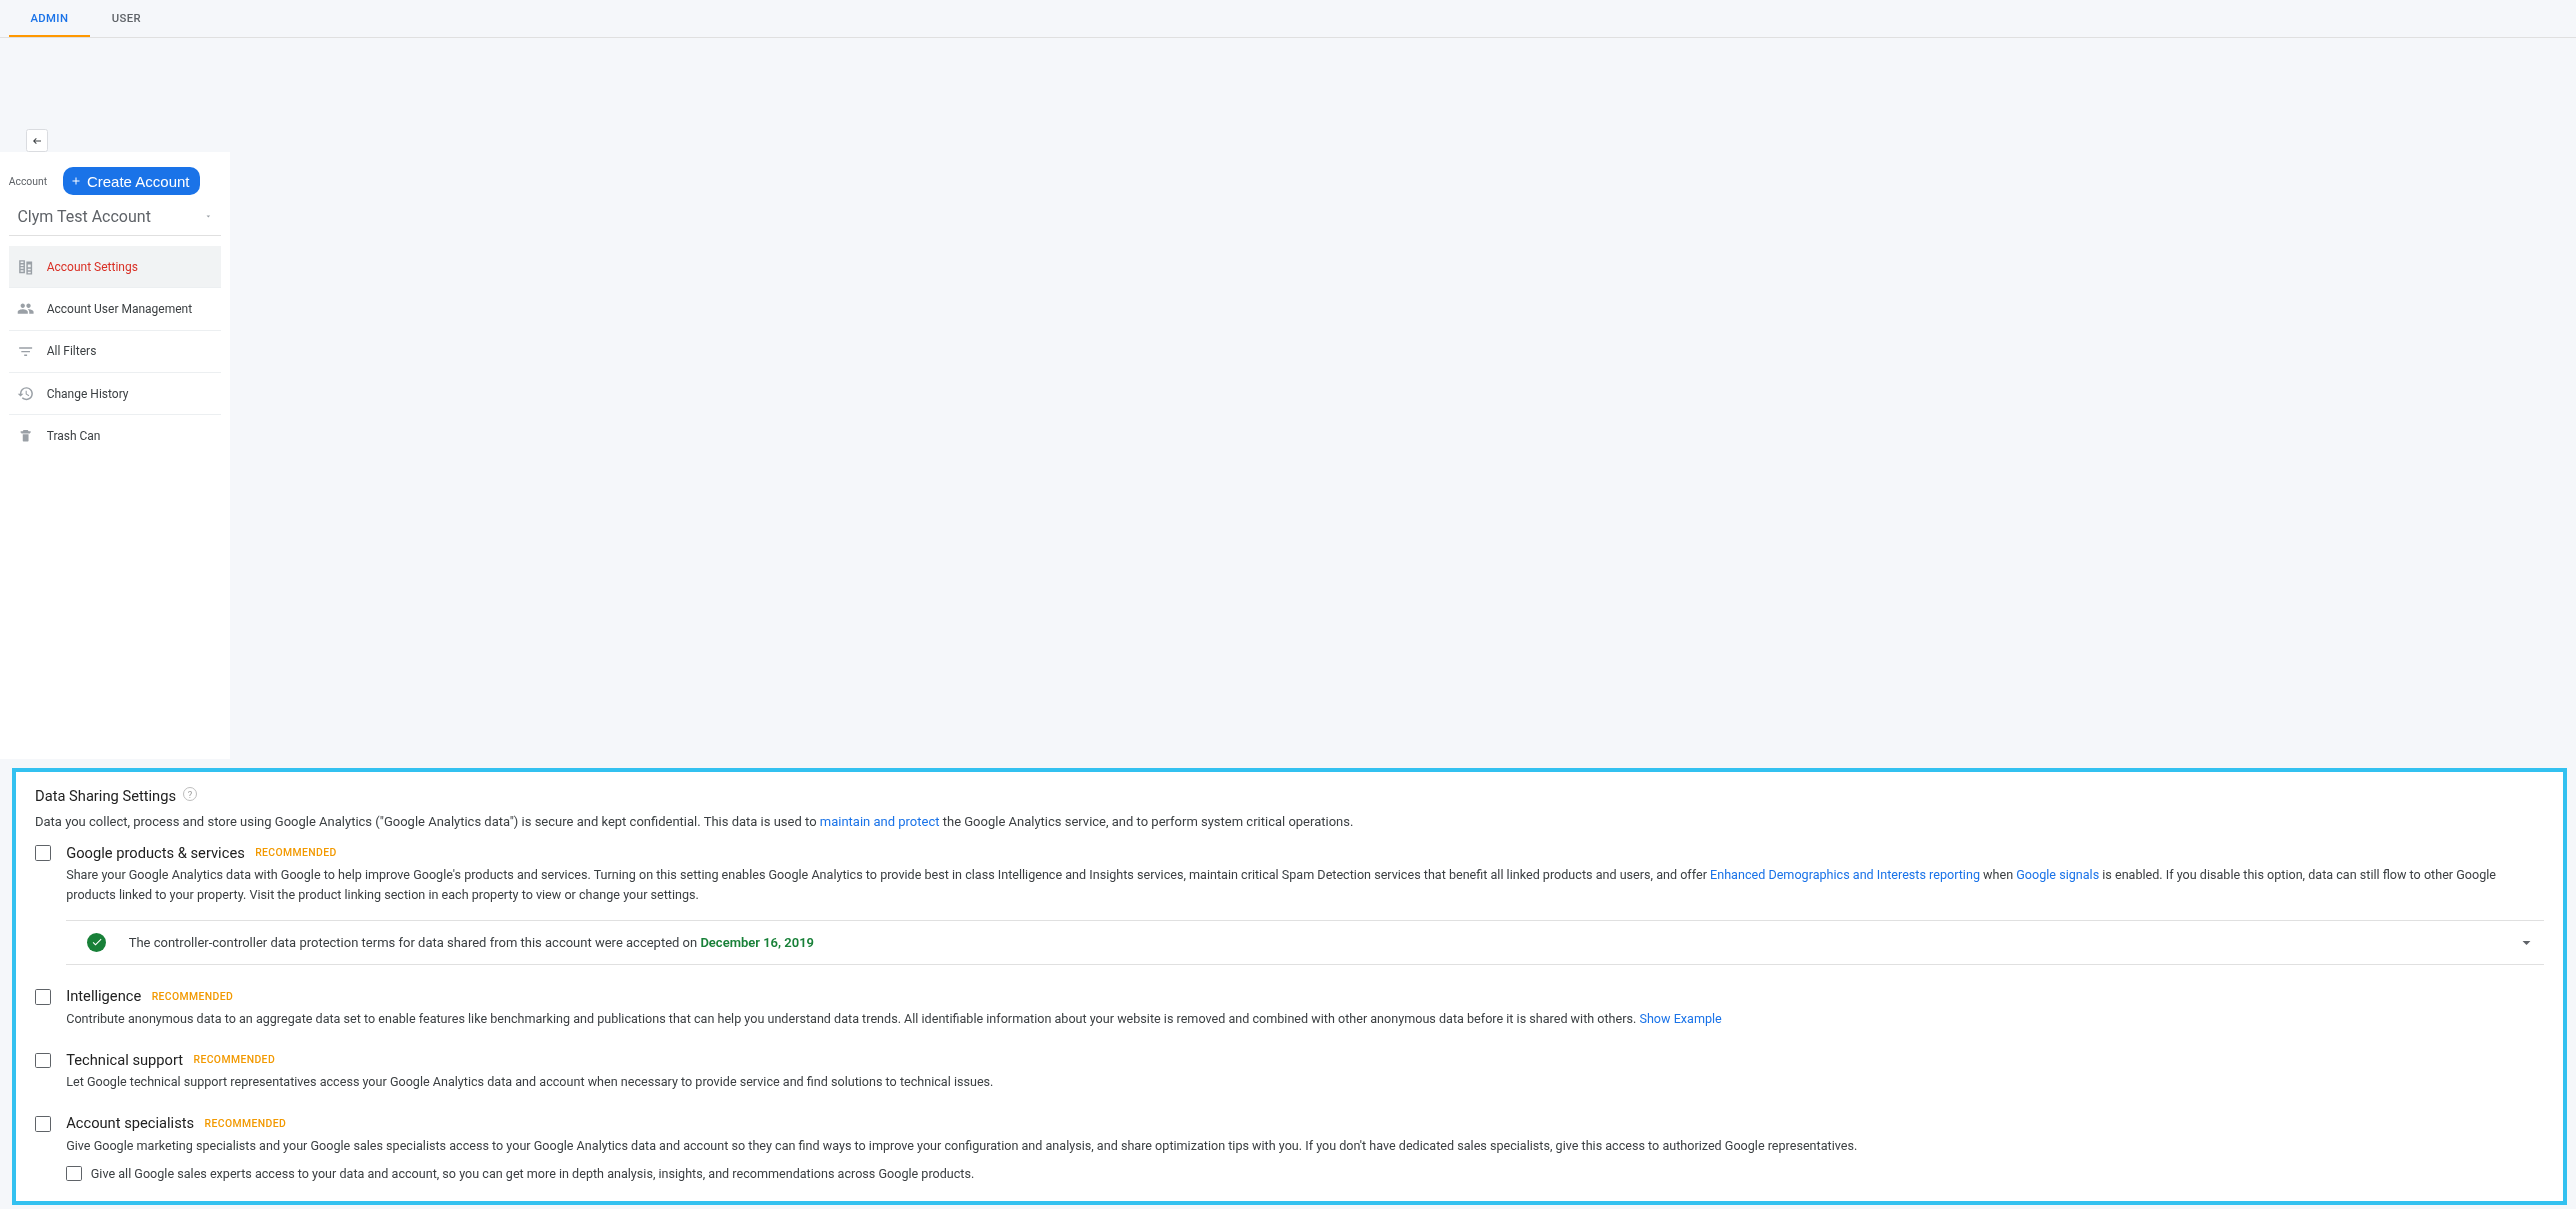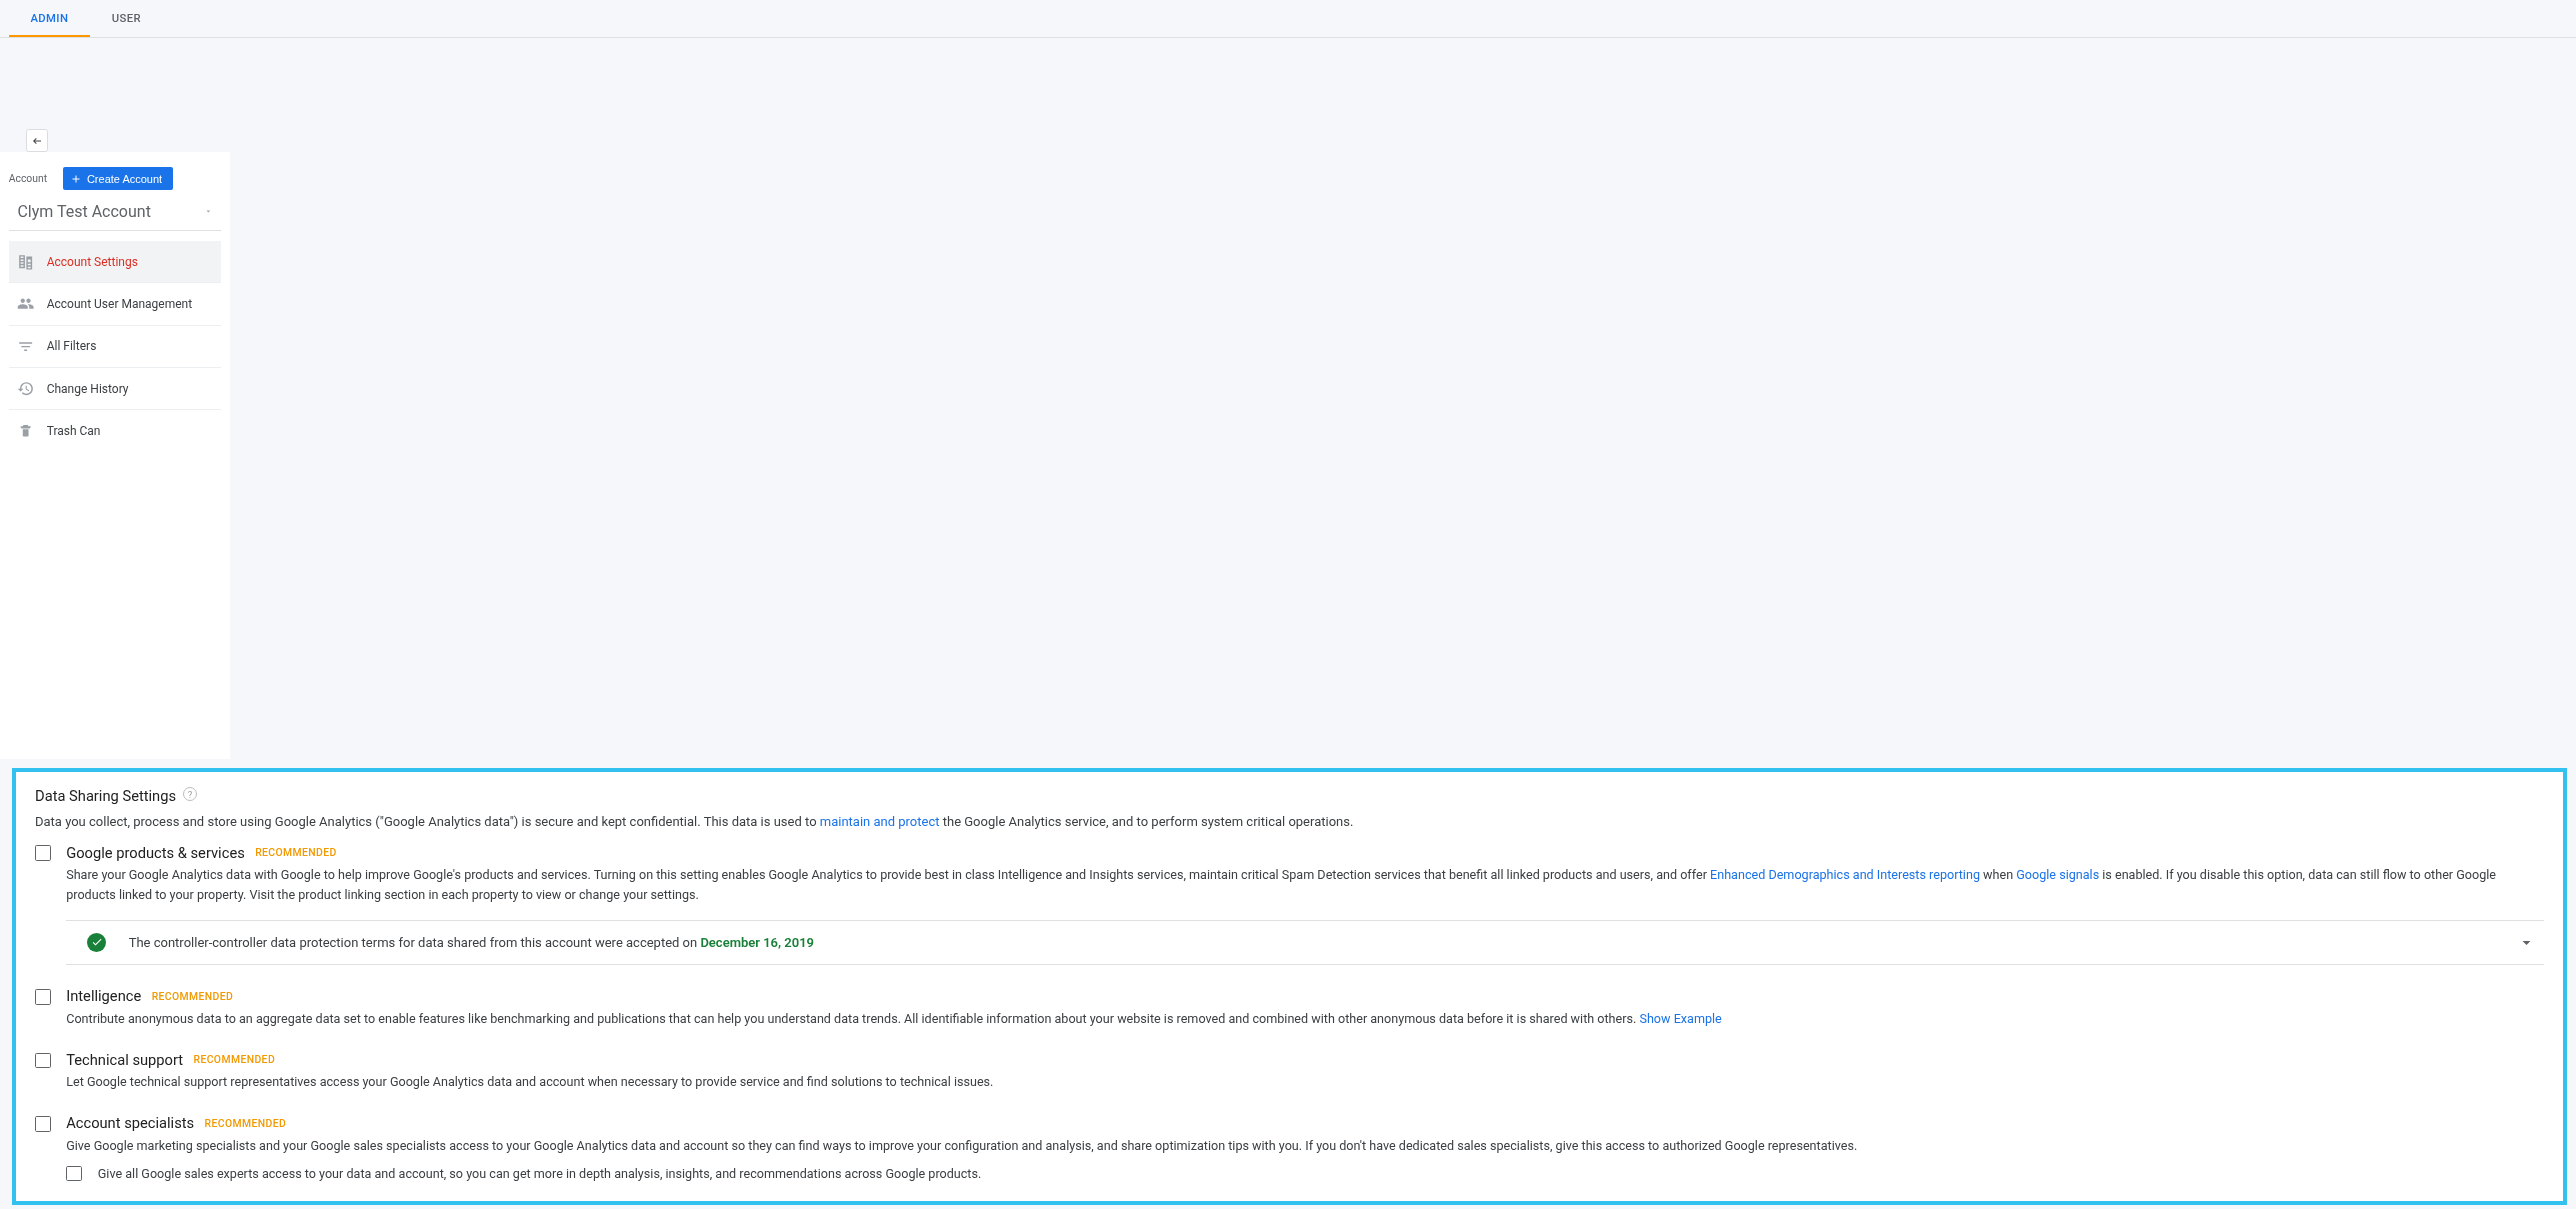--- a/index.html
+++ b/index.html
@@ -57,22 +57,22 @@
     padding: 0 8.7px 7px 8.7px;
   }
   .acct-label {
     font-size: 10.4px; color: #5f6368;
     margin-right: 15.6px;
   }
   .create-btn {
     background: #1a73e8;
     color: #fff;
     border: none;
-    border-radius: 2px;
-    font-size: 11px;
+    border-radius: 10px;
+    font-size: 15px;
     font-weight: 500;
     padding: 5.2px 10.4px 5.2px 7px;
     display: flex; align-items: center;
     cursor: pointer;
     gap: 5.2px;
   }
   .acct-select {
     display: flex; align-items: center; justify-content: space-between;
     font-size: 16px;
     color: #5f6368;
@@ -146,21 +146,21 @@
     cursor: pointer;
   }
   .check-circle {
     width: 19px; height:19px; background:#188038; border-radius:50%;
     display:flex; align-items:center; justify-content:center;
   }
   .terms-text { flex:1; font-size:13px; color:#3c4043; }
   .terms-date { color:#188038; font-weight:600; }
   .chevron { color:#5f6368; }
   .sub-setting {
-    display:flex; align-items:flex-start; gap:16px;
+    display:flex; align-items:flex-start; gap:9px;
     margin-top:8.7px;
   }
   .footer-learn {
     padding: 12px 0 17.3px 17.3px;
     font-size: 17px;
     color:#3c4043;
   }
 </style>
 </head>
 <body>

